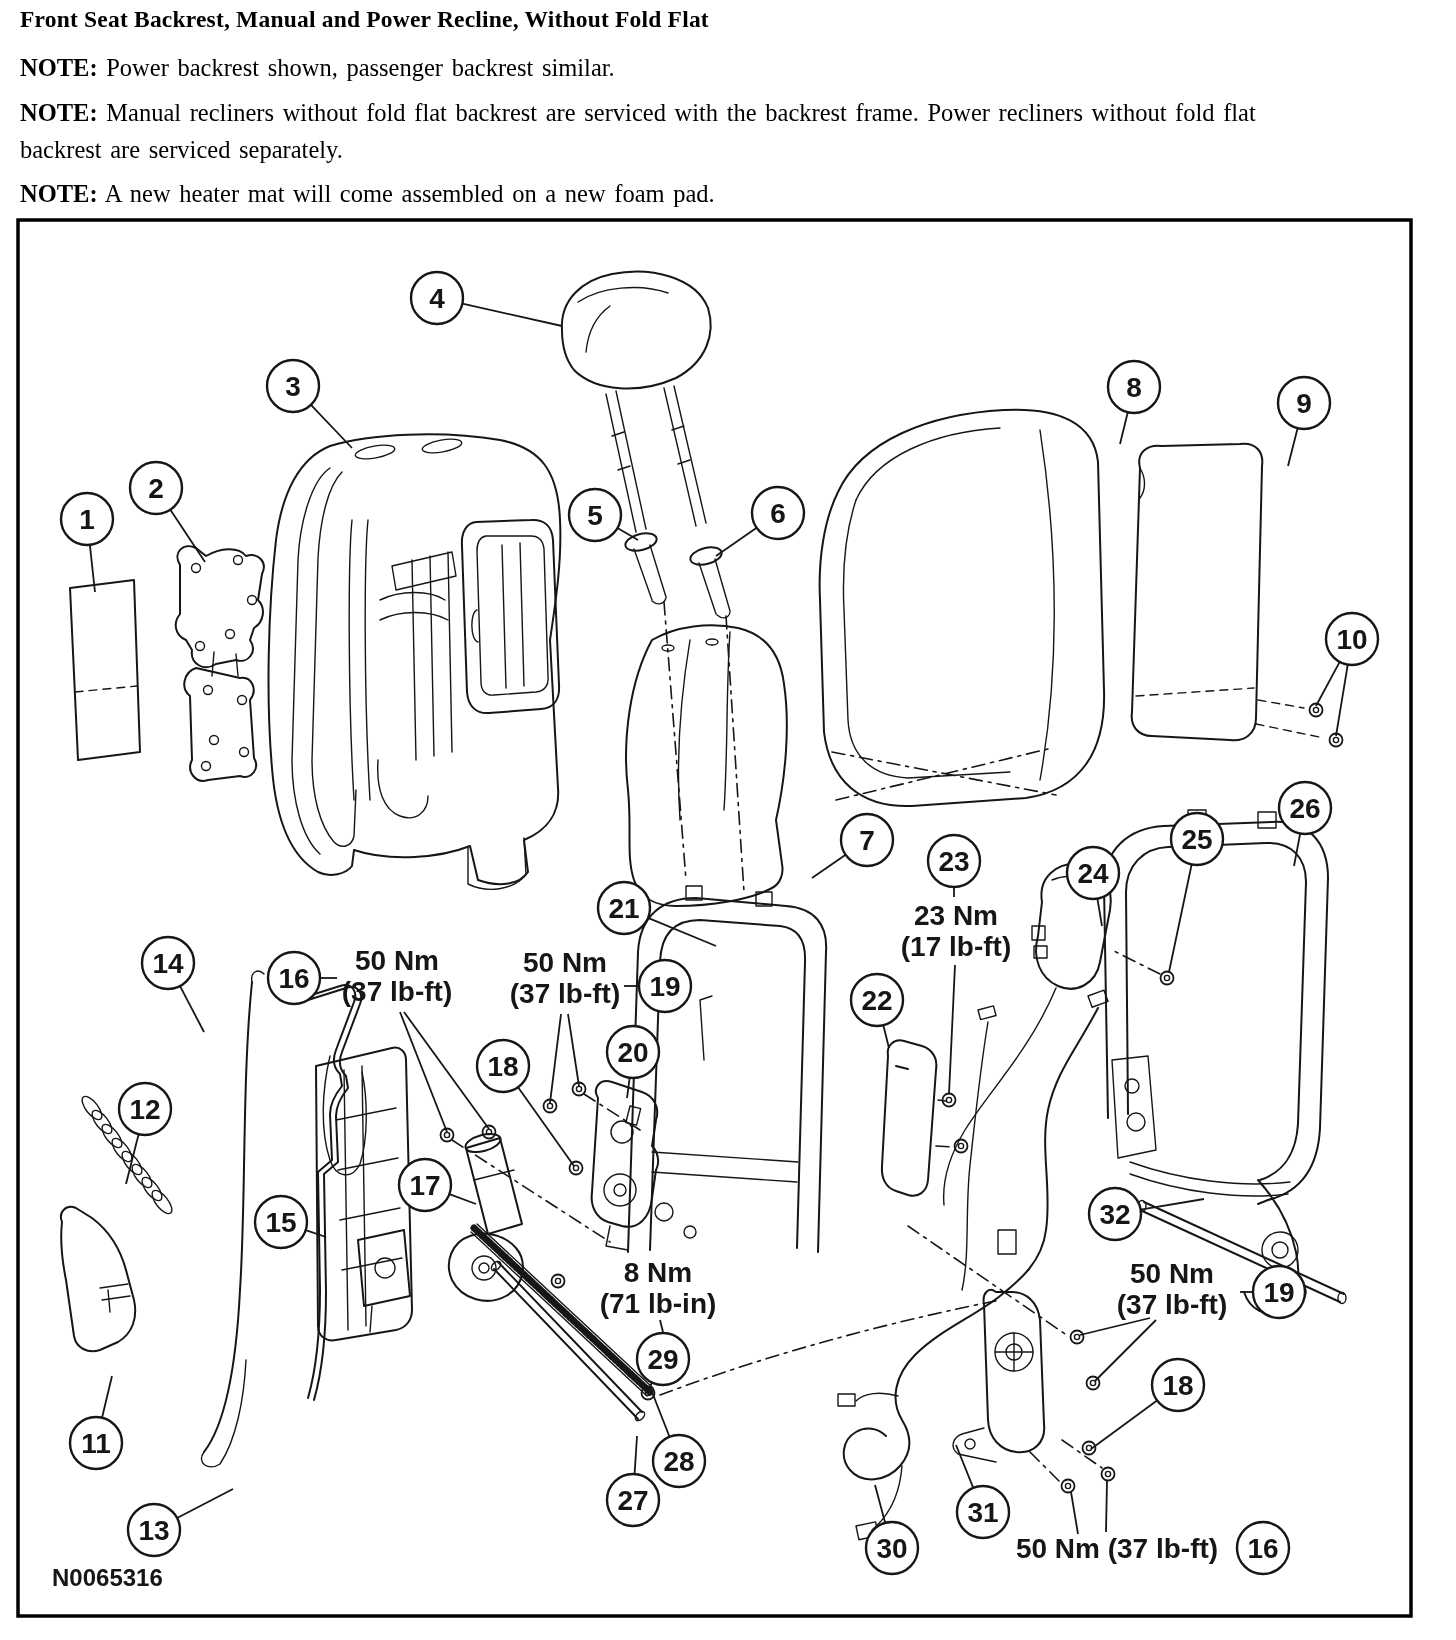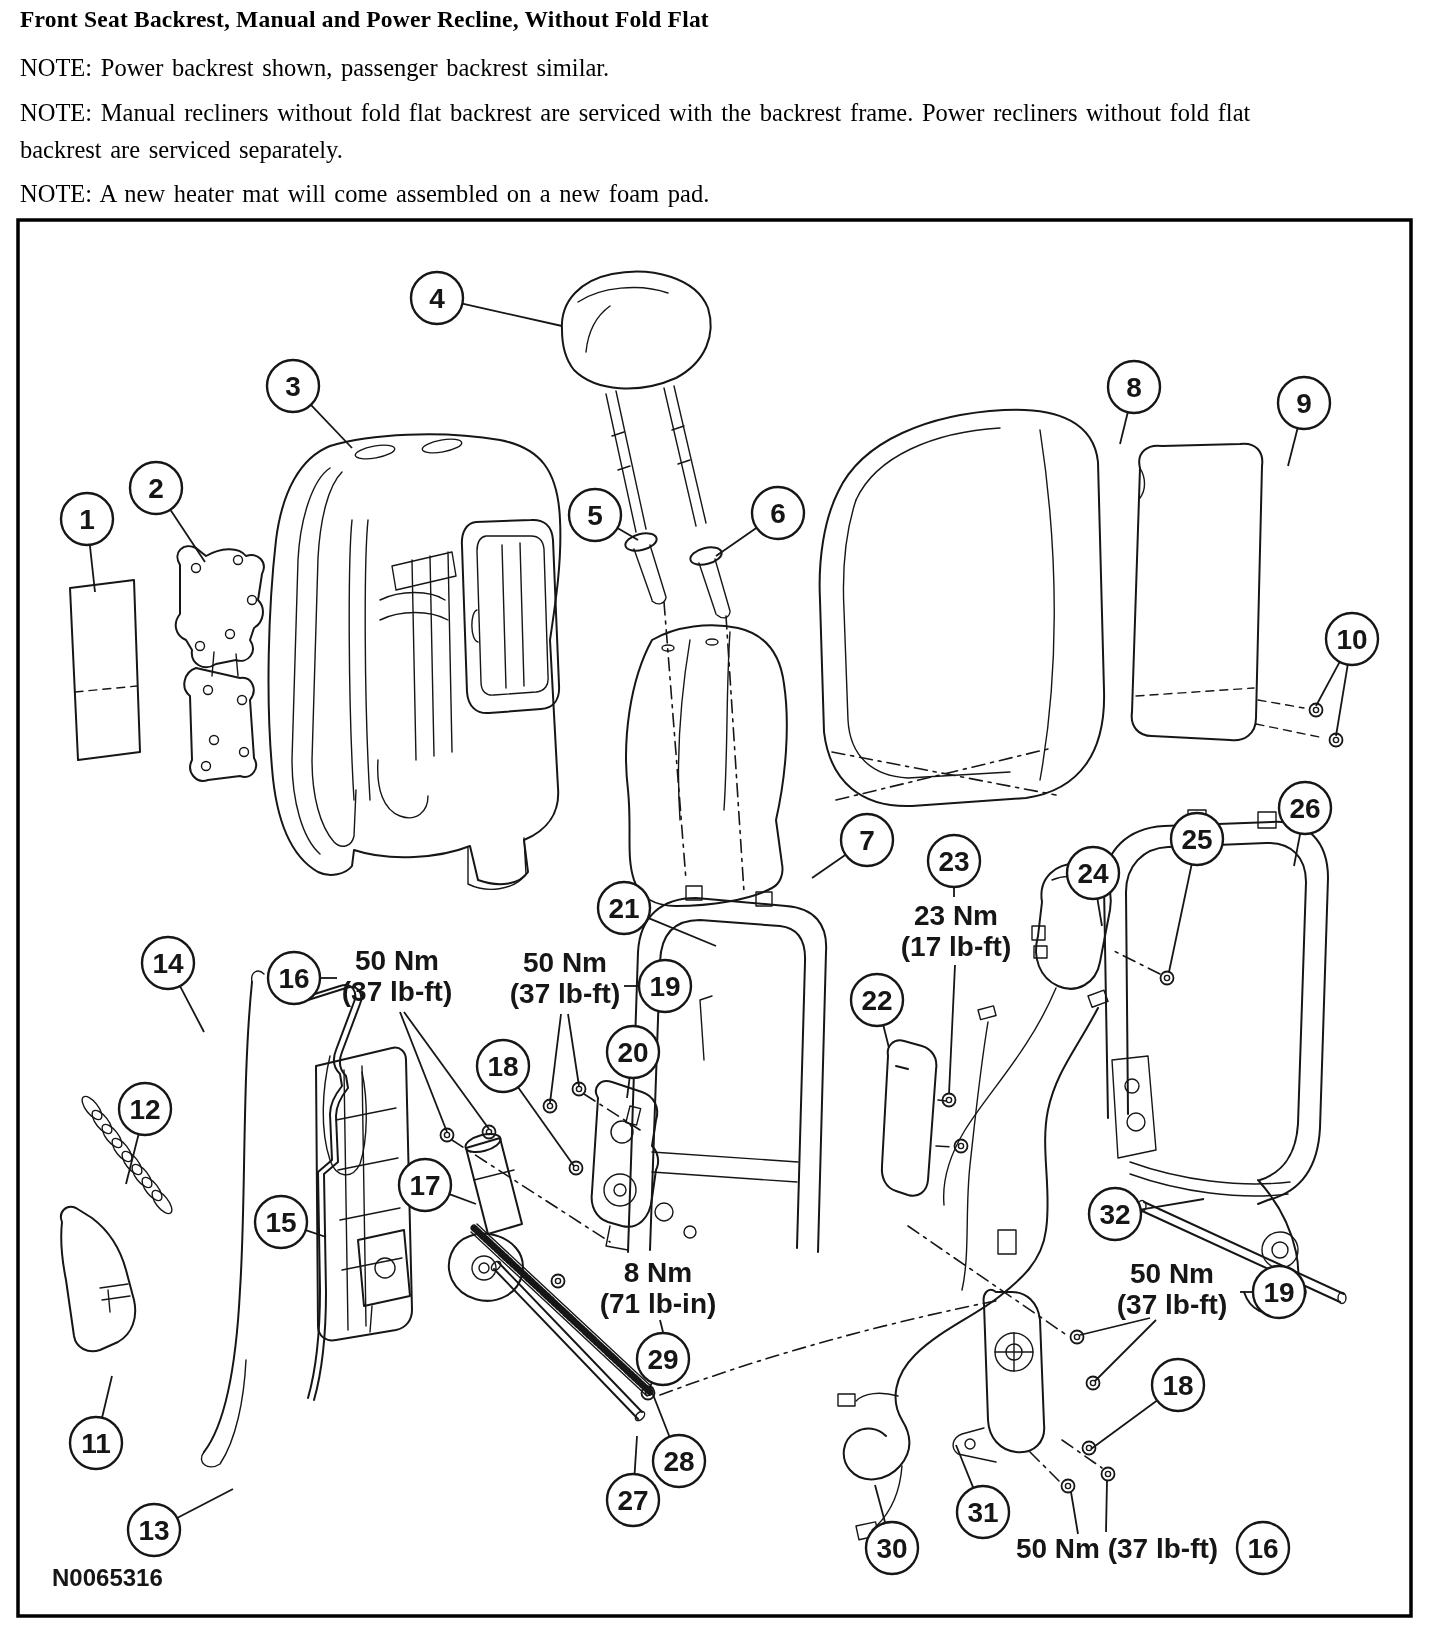--- a/index.html
+++ b/index.html
@@ -1,21 +1,21 @@
 <!DOCTYPE html>
 <html><head>
 <meta charset="utf-8">
 <style>
   html,body{margin:0;padding:0;background:#fff;}
   .page{position:relative;width:1456px;height:1640px;background:#fff;overflow:hidden;
         font-family:"Liberation Serif",serif;color:#000;}
   .hdr{position:absolute;left:20px;}
   .title{top:6px;font-size:23.5px;font-weight:bold;letter-spacing:.2px;}
   .note{width:1270px;font-size:24.5px;line-height:1.5;word-spacing:2.5px;}
-  .note b{font-weight:normal;}
+  .note b{font-weight:bold;}
   .n1{top:50px;} .n2{top:95px;} .n3{top:176px;}
   svg{position:absolute;left:0;top:0;}
   svg *{vector-effect:non-scaling-stroke;}
   .art path,.art line,.art ellipse,.art rect,.art circle,.art polyline{
     fill:none;stroke:#161616;stroke-width:2;stroke-linecap:round;stroke-linejoin:round;}
   .thin{stroke-width:1.4 !important;}
   .dash{stroke-dasharray:13 6 3 6;stroke-width:1.6 !important;}
   .hatchrod{stroke-width:7 !important;stroke-dasharray:2.6 2.6;}
 </style>
 </head>

